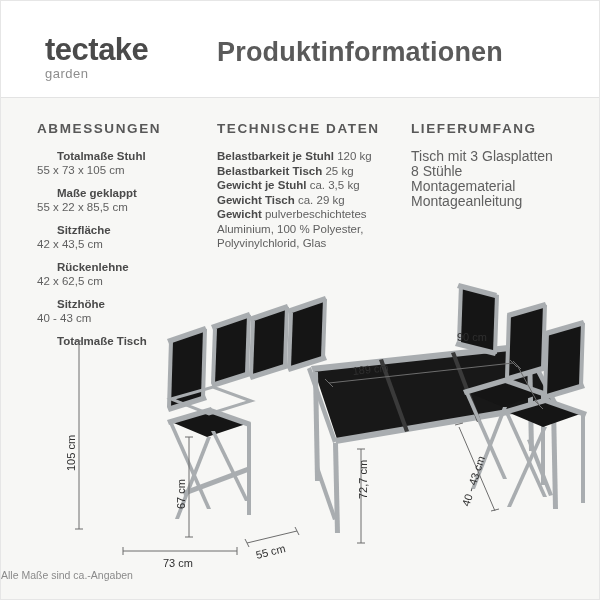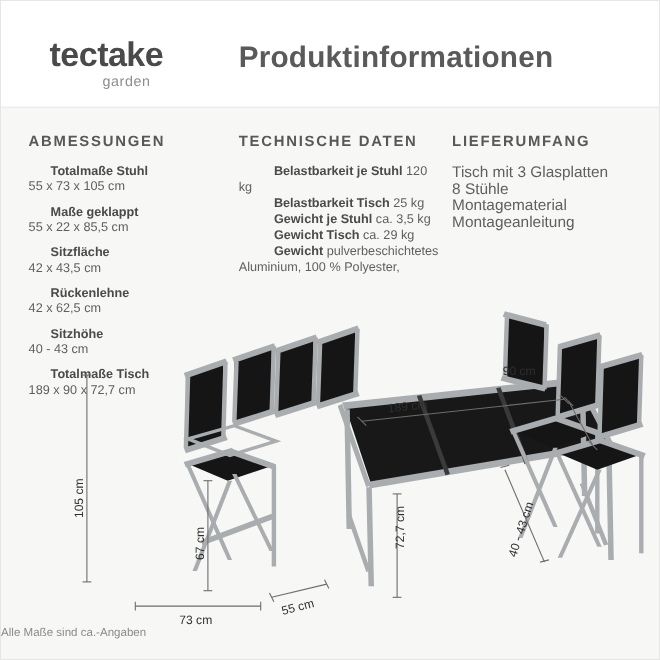--- a/index.html
+++ b/index.html
@@ -36,21 +36,21 @@
   #brand-name {
     font-size: 31px;
     font-weight: bold;
     color: #4a4a4a;
     letter-spacing: -0.5px;
     line-height: 30px;
   }
   #brand-sub {
     font-size: 13px;
     color: #8d8d8d;
-    text-align: center;
+    text-align: left;
     width: 140px;
     margin-top: 1px;
     letter-spacing: 0.5px;
   }
   #header-title {
     position: absolute;
     left: 216px;
     top: 36px;
     font-size: 27px;
     font-weight: bold;
@@ -93,29 +93,28 @@
     margin-bottom: 9px;
   }
   .tech-line {
     font-size: 11.5px;
     color: #5f5f5f;
     line-height: 14.5px;
   }
   .tech-line b {
     color: #4a4a4a;
     font-weight: bold;
-    margin-left: 32px;
   }
   .deliv-line {
     font-size: 14px;
     color: #5f5f5f;
     line-height: 15px;
   }
 
-  #col-dim { left: 25px; top: 120px; width: 170px; }
+  #col-dim { left: 36px; top: 120px; width: 170px; }
   #col-tech { left: 216px; top: 120px; width: 185px; }
   #col-deliv { left: 410px; top: 120px; width: 175px; }
 
   
   #footer-note {
     position: absolute;
     left: 0;
     top: 568px;
     width: 497px;
     text-align: left;
@@ -159,32 +158,32 @@
     <div class="spec-label">Sitzfläche</div>
     <div class="spec-value">42 x 43,5 cm</div>
 
     <div class="spec-label">Rückenlehne</div>
     <div class="spec-value">42 x 62,5 cm</div>
 
     <div class="spec-label">Sitzhöhe</div>
     <div class="spec-value">40 - 43 cm</div>
 
     <div class="spec-label">Totalmaße Tisch</div>
-    <div class="spec-value">189 x 90 x 72,7 cm</div>
   </div>
 
   <div class="col" id="col-tech">
     <div class="col-title">TECHNISCHE DATEN</div>
 
     <div class="tech-line"><b>Belastbarkeit je Stuhl</b> <span>120 kg</span></div>
     <div class="tech-line"><b>Belastbarkeit Tisch</b> <span>25 kg</span></div>
     <div class="tech-line"><b>Gewicht je Stuhl</b> <span>ca. 3,5 kg</span></div>
     <div class="tech-line"><b>Gewicht Tisch</b> <span>ca. 29 kg</span></div>
     <div class="tech-line"><b>Gewicht</b> <span>pulverbeschichtetes</span></div>
     <div class="tech-line"><span>Aluminium, 100 % Polyester,</span></div>
+    <div class="tech-line"><span>Polyvinylchlorid, Glas</span></div>
   </div>
 
   <div class="col" id="col-deliv">
     <div class="col-title">LIEFERUMFANG</div>
     <div class="deliv-line">Tisch mit 3 Glasplatten</div>
     <div class="deliv-line">8 Stühle</div>
     <div class="deliv-line">Montagematerial</div>
     <div class="deliv-line">Montageanleitung</div>
   </div>
 

